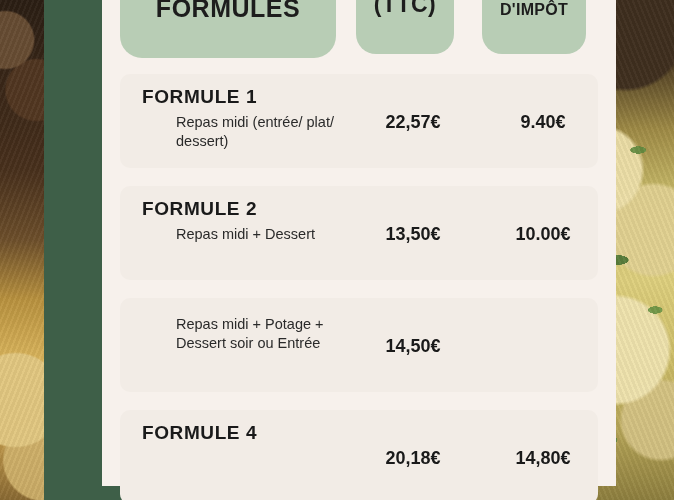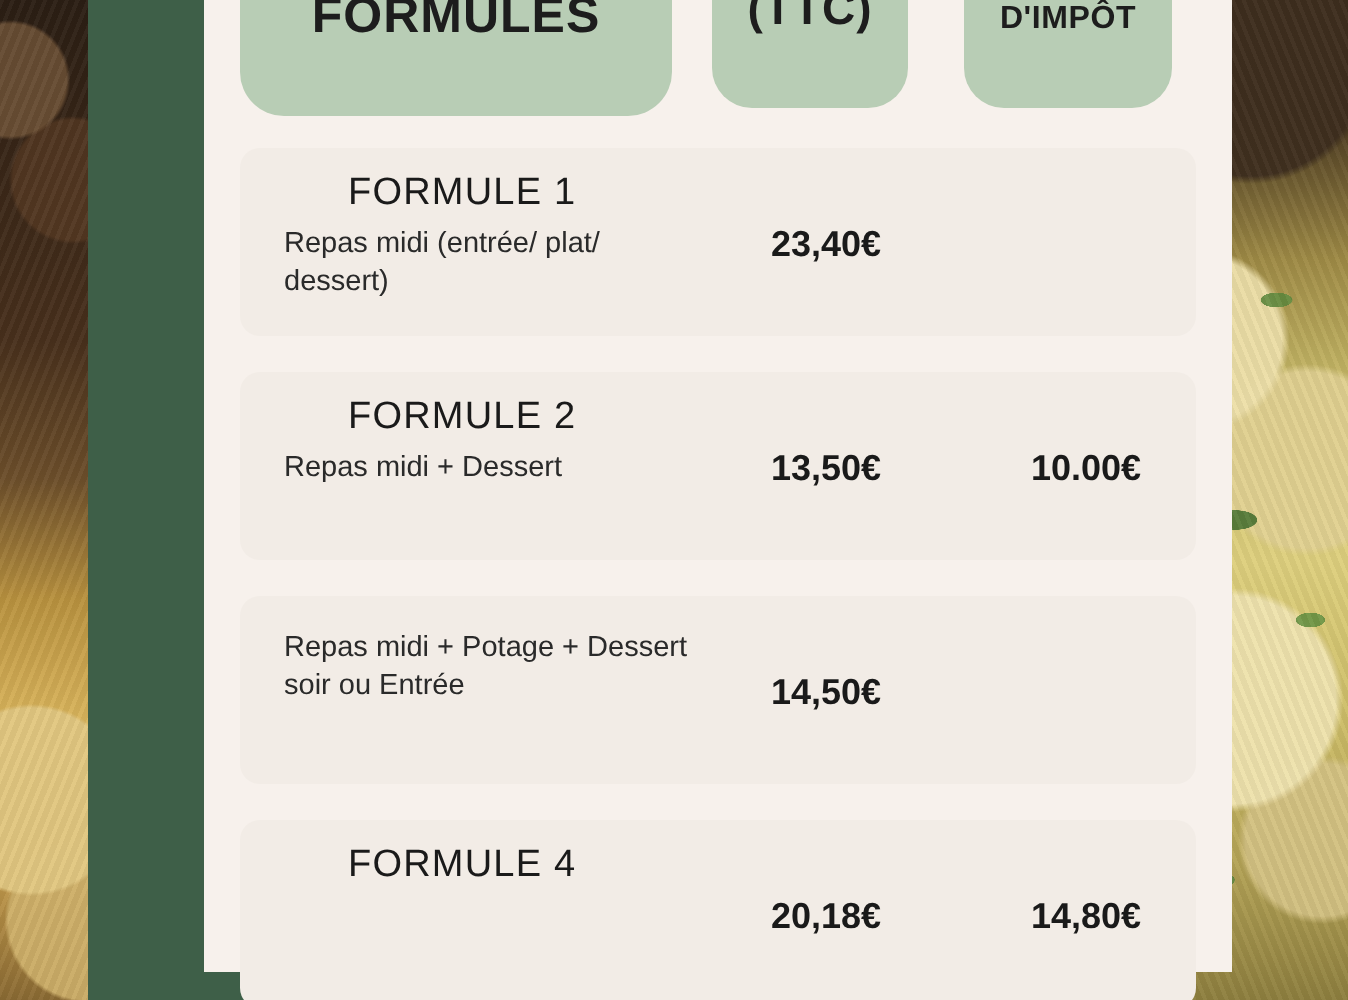--- a/index.html
+++ b/index.html
@@ -187,30 +187,31 @@
     border-radius: 10px;
   }
   .row .name {
     position: absolute;
     left: 22px;
     top: 12px;
     width: 212px;
   }
   .row .title {
     font-size: 19px;
-    font-weight: 400;
+    font-weight: 700;
     color: #1a1a1a;
     letter-spacing: .6px;
-    margin-left: 32px;
+    margin-left: 0;
   }
   .row .desc {
     font-size: 14.5px;
     color: #2a2a2a;
     line-height: 1.28;
     margin-top: 5px;
+    margin-left: 34px;
   }
   .row .price {
     position: absolute;
     top: 38px;
     font-size: 18px;
     font-weight: 700;
     color: #1a1a1a;
     text-align: center;
   }
   .row .price.ttc    { left: 236px; width: 114px; }
@@ -246,21 +247,22 @@
         </div>
       </div>
 
       <div class="rows">
 
         <div class="row">
           <div class="name">
             <div class="title">FORMULE 1</div>
             <div class="desc">Repas midi (entrée/ plat/ dessert)</div>
           </div>
-          <div class="price ttc">23,40€</div>
+          <div class="price ttc">22,57€</div>
+          <div class="price credit">9.40€</div>
         </div>
 
         <div class="row">
           <div class="name">
             <div class="title">FORMULE 2</div>
             <div class="desc">Repas midi + Dessert</div>
           </div>
           <div class="price ttc">13,50€</div>
           <div class="price credit">10.00€</div>
         </div>

